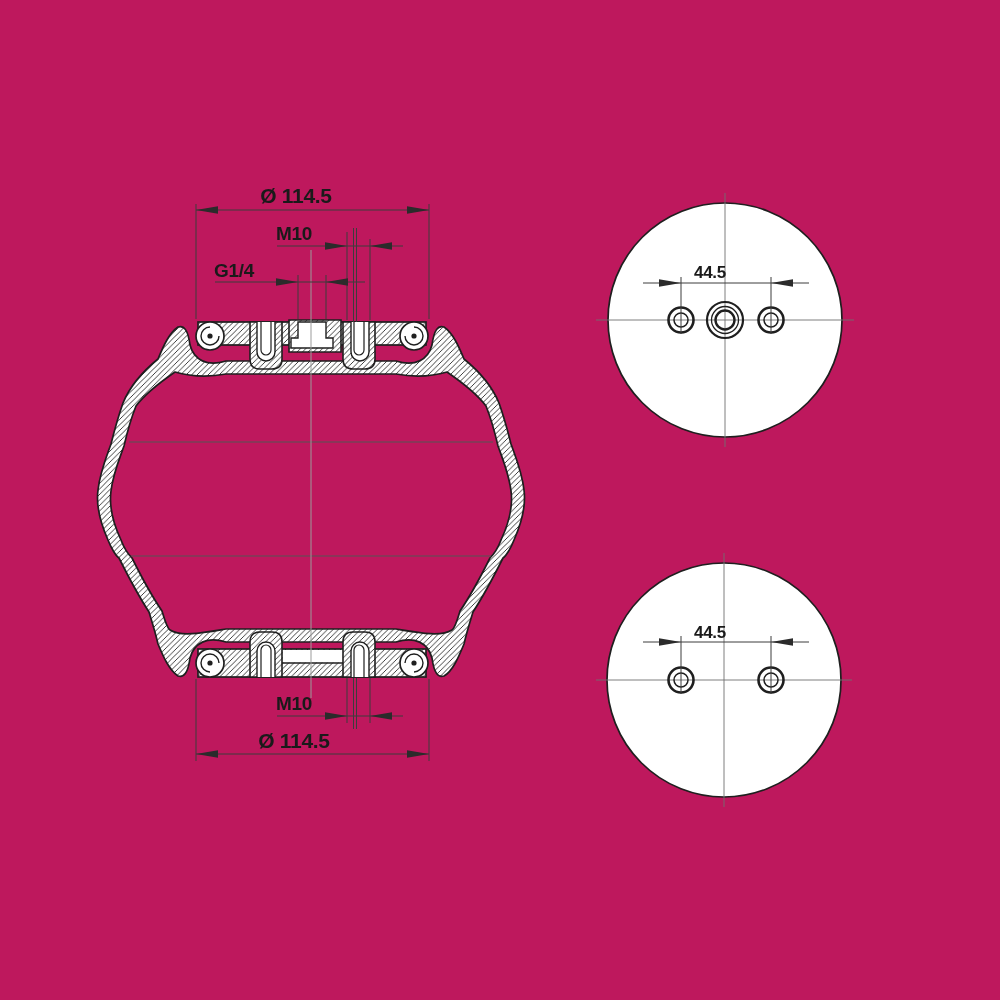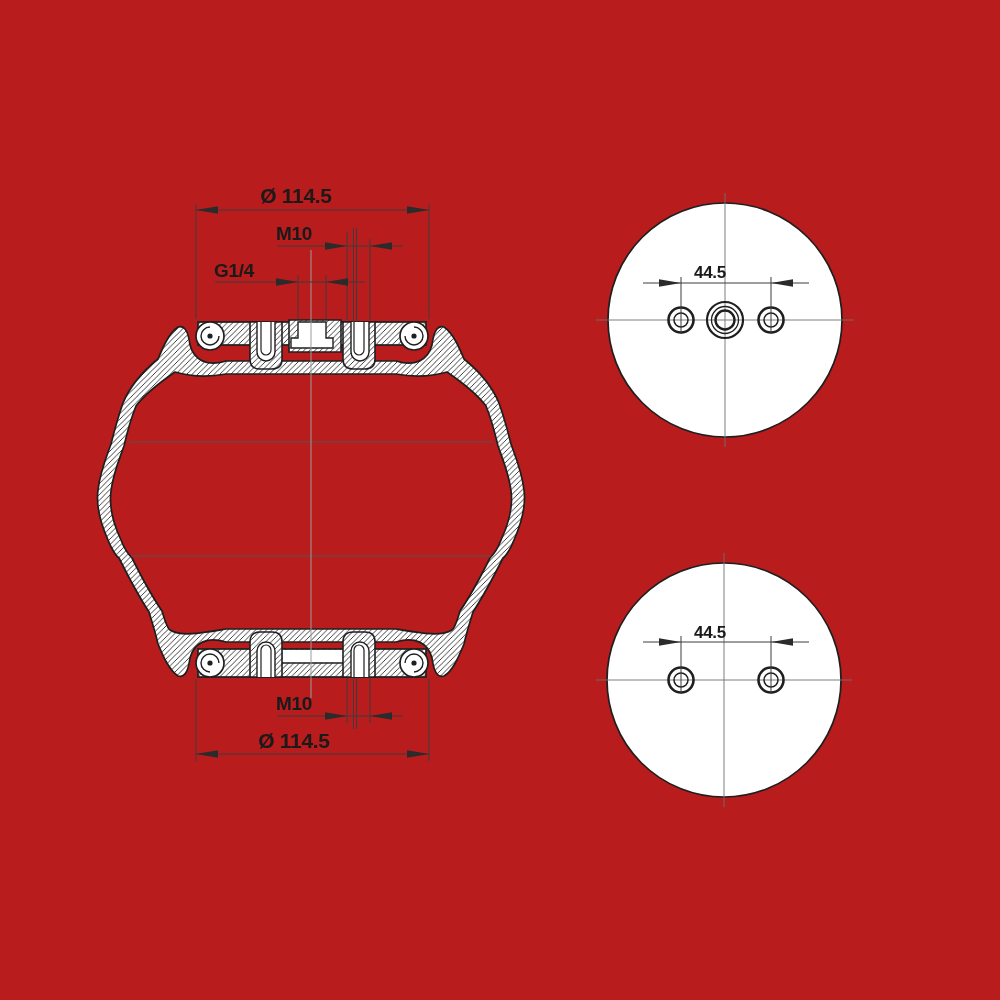--- a/index.html
+++ b/index.html
@@ -1,16 +1,16 @@
 <!DOCTYPE html>
 <html><head>
 <meta charset="utf-8">
 <style>
   html,body{margin:0;padding:0;background:#fff;}
-  .stage{position:relative;width:1000px;height:1000px;background:#b91c1c;overflow:hidden;
+  .stage{position:relative;width:1000px;height:1000px;background:#be185d;overflow:hidden;
          font-family:"Liberation Sans", sans-serif;}
   svg{position:absolute;left:0;top:0;}
   text{font-family:"Liberation Sans", sans-serif;font-weight:700;fill:#1a1a1a;
        letter-spacing:-0.3px;}
   .t-big{font-size:21px;}
   .t-mid{font-size:19px;}
   .t-sml{font-size:17px;}
 </style>
 </head>
 <body>

